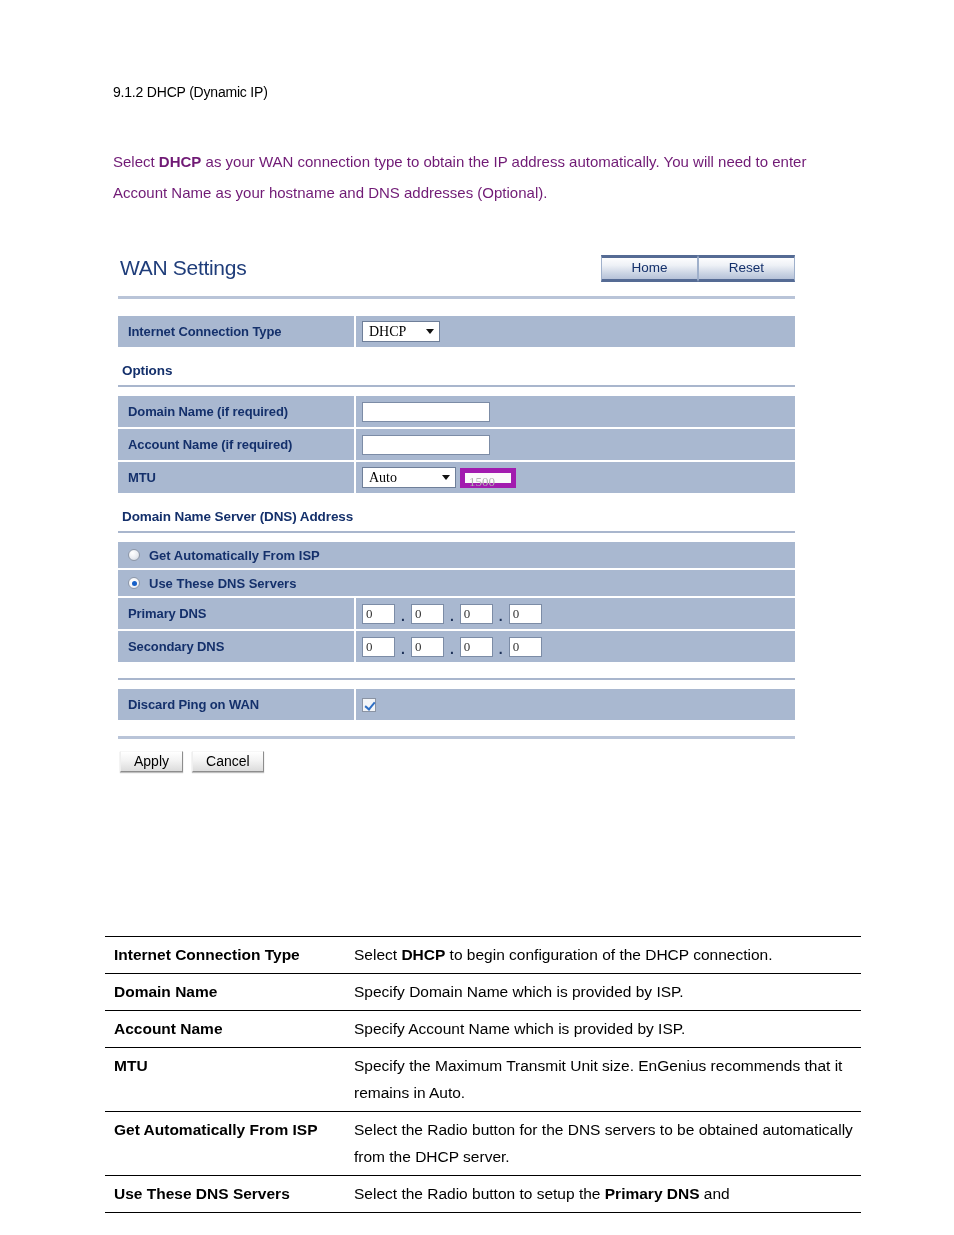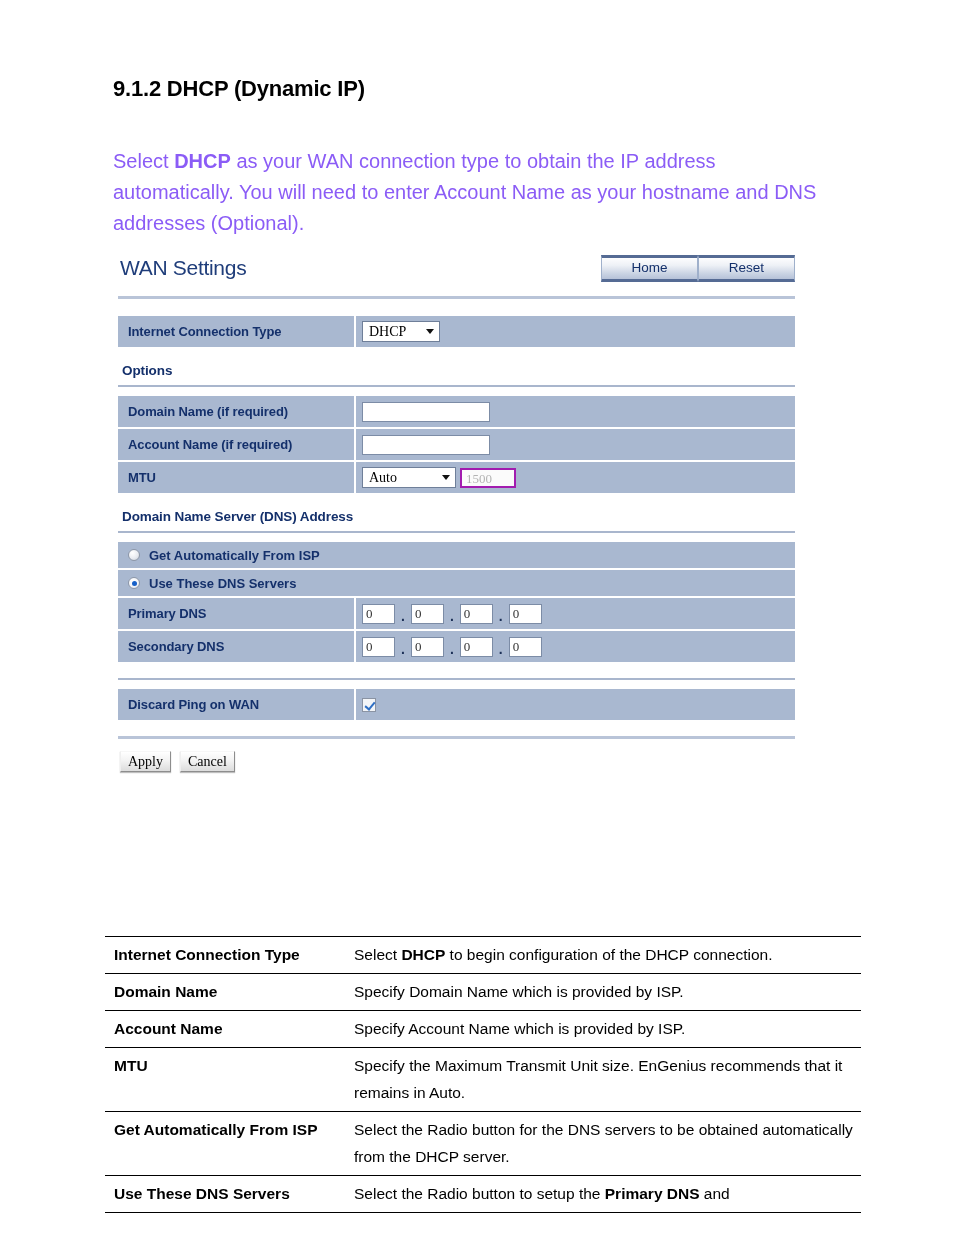--- a/index.html
+++ b/index.html
@@ -20,34 +20,34 @@
     position: absolute;
     left: 0; top: 0;
     width: 954px;
     height: 1235px;
   }
 
   
   .doc-heading {
     position: absolute;
     left: 113px;
-    top: 76px;
-    font-size: 22px;
-    font-weight: bold;
+    top: 84px;
+    font-size: 14px;
+    font-weight: normal;
     letter-spacing: -0.2px;
     color: #000;
   }
   .doc-para {
     position: absolute;
     left: 113px;
     top: 146px;
     width: 720px;
-    font-size: 20px;
+    font-size: 15px;
     line-height: 31px;
-    color: #8b5cf6;
+    color: #701a75;
   }
   .doc-para b { font-weight: bold; }
 
   
   .ui-panel {
     position: absolute;
     left: 118px;
     top: 252px;
     width: 677px;
     font-family: "Liberation Sans", sans-serif;
@@ -157,21 +157,21 @@
   
   .txt-input {
     width: 128px;
     height: 20px;
     background: #ffffff;
     border: 1px solid #7c8ca6;
     box-sizing: border-box;
   }
   .txt-input.disabled {
     background: #fbfbfb;
-    border: 2px solid #a21caf;
+    border: 5px solid #a21caf;
     color: #b4b4b4;
     font-family: "Liberation Serif", serif;
     font-size: 13px;
     line-height: 18px;
     padding-left: 4px;
     width: 56px;
   }
   .select {
     height: 21px;
     background: #ffffff;
@@ -267,22 +267,22 @@
   .form-btns {
     display: flex;
     gap: 9px;
     padding-left: 2px;
   }
   .form-btn {
     min-width: 47px;
     height: 21px;
     line-height: 19px;
     text-align: center;
-    padding: 0 7px;
-    font-family: Liberation Serif, serif;
+    padding: 0 13px;
+    font-family: Liberation Sans, sans-serif;
     font-size: 14px;
     color: #000;
     background: linear-gradient(to bottom, #ffffff 0%, #f3f3f3 45%, #dcdcdc 100%);
     border: 1px solid #8d8d8d;
     border-top-color: #f7f7f7;
     border-left-color: #efefef;
     box-shadow: 0 1px 1px rgba(0,0,0,0.25);
     box-sizing: border-box;
     cursor: pointer;
   }

